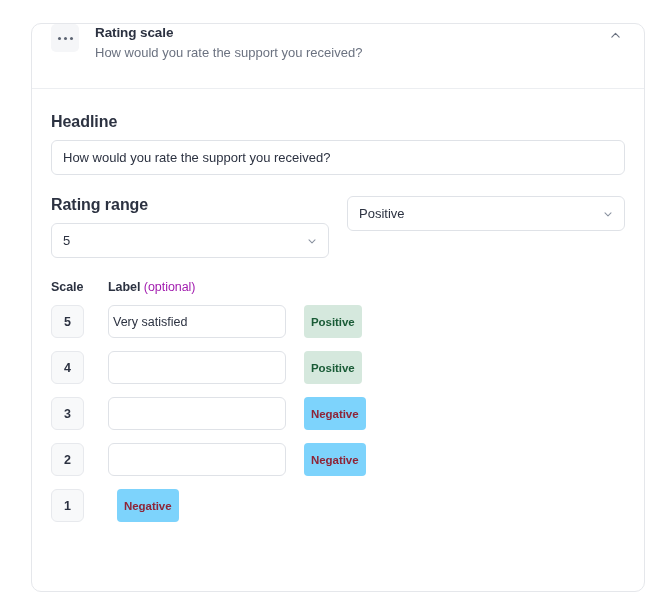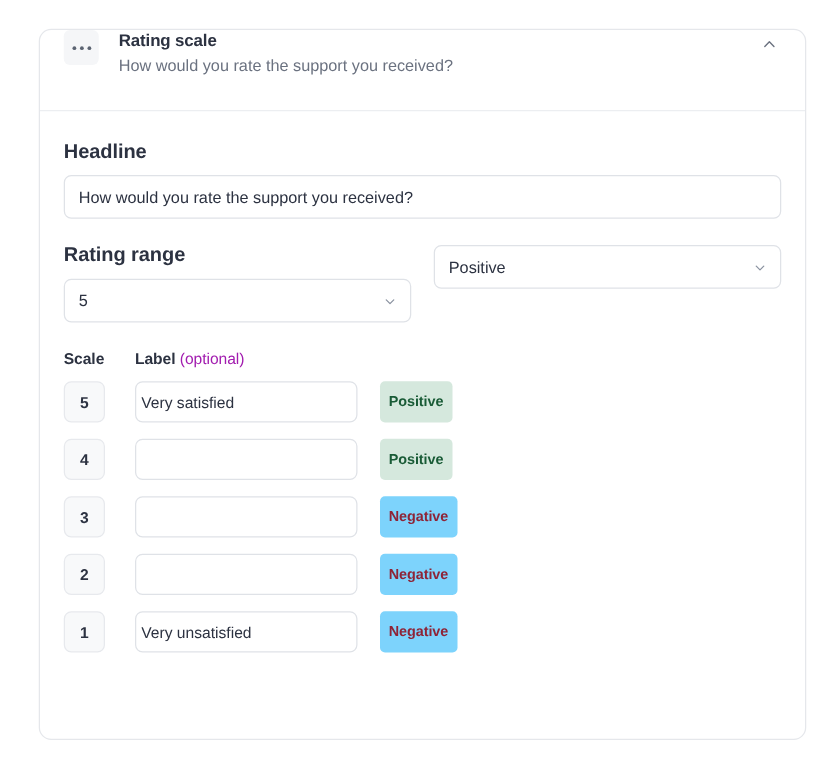--- a/index.html
+++ b/index.html
@@ -305,21 +305,20 @@
             </div>
             <div class="col-label"><input type="text" class="label-input" value="" style=""></div>
             <div class="col-rating">
               <span class="badge badge-negative">Negative</span>
             </div>
           </div>
           <div class="table-row">
             <div class="col-scale">
               <div class="scale-chip">1</div>
             </div>
-            <div class="col-label"><input type="text" class="label-input" value="Very unsatisfied" style=""></div>
             <div class="col-rating">
               <span class="badge badge-negative">Negative</span>
             </div>
           </div>
         </div>
     </div>
 
   </div>
 </div>
 

